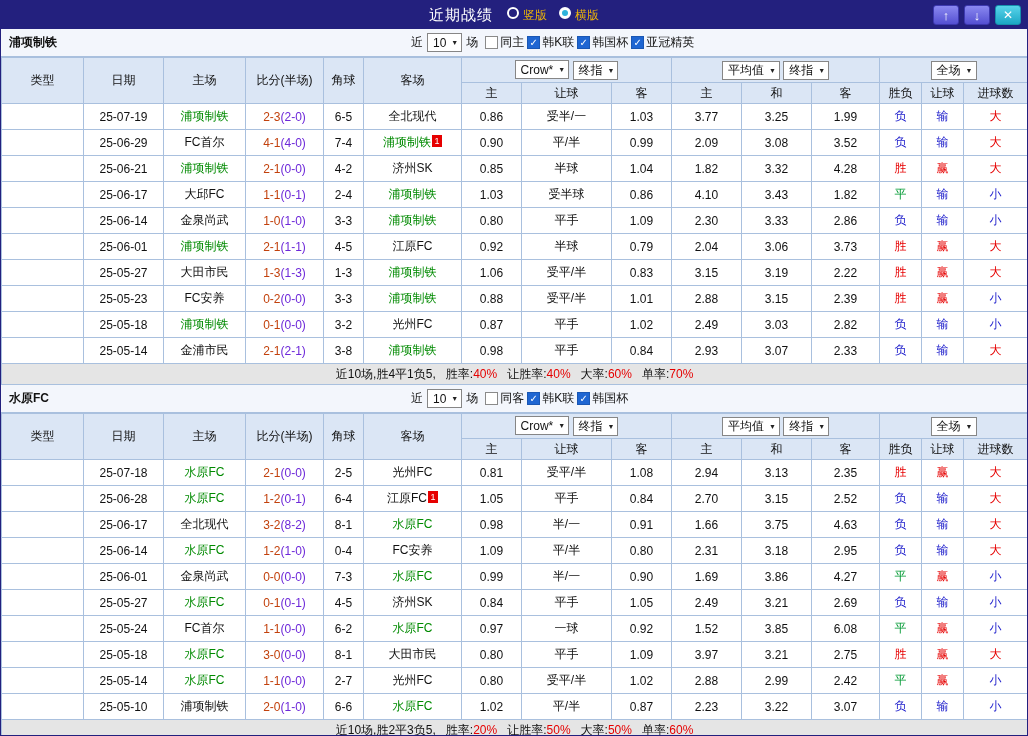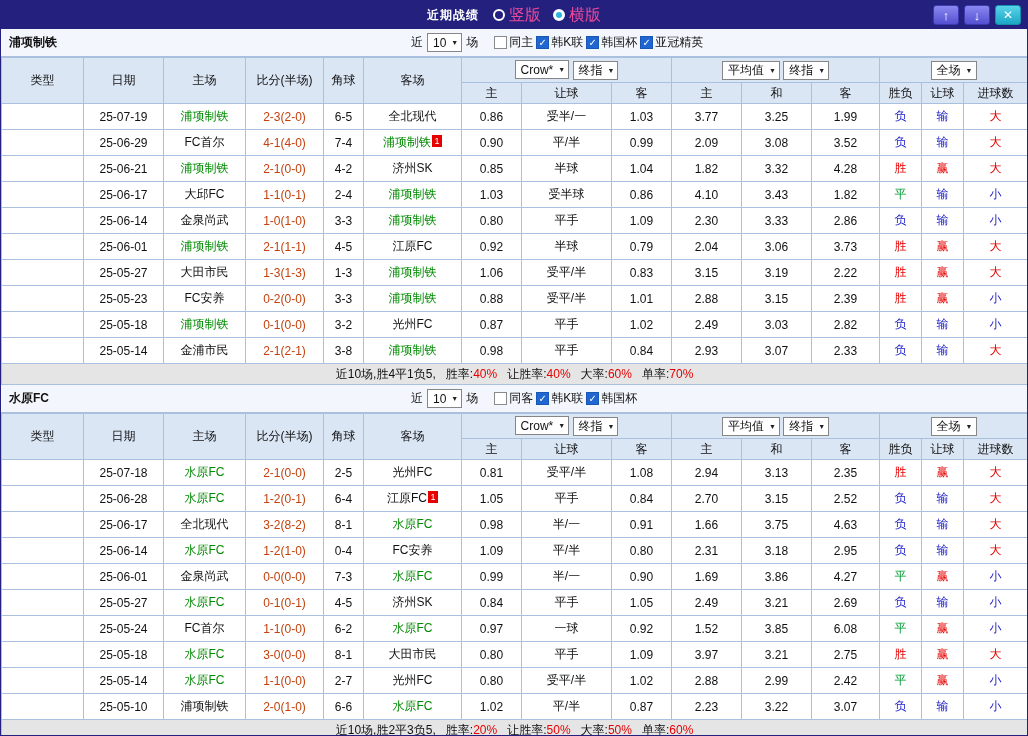--- a/index.html
+++ b/index.html
@@ -1,48 +1,48 @@
 <!DOCTYPE html>
 <html><head>
 <meta charset="utf-8">
 <style>
 *{margin:0;padding:0;box-sizing:border-box}
 body{width:1028px;margin:0;font-family:"Liberation Sans","DejaVu Sans",sans-serif;background:#fff;color:#111}
 .page{width:1028px;height:736px;border:1px solid #23207e;overflow:hidden;background:#fff}
 .topbar{height:28px;background:#23207e;position:relative;display:flex;align-items:center}
 .tb-center{position:absolute;left:0;right:0;display:flex;justify-content:center;align-items:center;gap:14px;color:#fff}
-.tb-title{font-size:12px;font-weight:bold;letter-spacing:1px}
-.radio-opt{display:inline-flex;align-items:center;gap:4px;font-size:16px;color:#ec4899;cursor:pointer}
+.tb-title{font-size:15px;font-weight:normal;letter-spacing:1px}
+.radio-opt{display:inline-flex;align-items:flex-start;gap:4px;font-size:12px;color:#eab308;cursor:pointer}
 .radio{width:12px;height:12px;border:2px solid #fff;border-radius:50%;position:relative;display:inline-block}
 .radio.on{background:#fff}
 .radio.on::after{content:"";position:absolute;inset:1px;border-radius:50%;background:#2db4dc}
 .tb-buttons{position:absolute;right:6px;display:flex;gap:5px}
 .tb-btn{width:26px;height:20px;border-radius:3px;color:#fff;font-size:13px;font-weight:bold;display:flex;align-items:center;justify-content:center;border:1px solid #3d39b0;background:linear-gradient(#8a88f0,#5450d2);cursor:pointer}
 .tb-btn.close{background:linear-gradient(#58d4ea,#1ca7c5);border-color:#1691ad;font-size:12px}
 .filter-row{height:28px;background:#f3f6fc;border-bottom:1px solid #a9c0de;display:flex;align-items:center;font-size:12px}
 .team-heading{width:410px;padding-left:8px;font-weight:bold;font-size:12px}
 .filter-controls{display:flex;align-items:center;gap:4px}
 .sel{display:inline-flex;align-items:center;gap:5px;border:1px solid #868686;background:#fff;height:19px;padding:0 3px 0 5px;font-size:12px;cursor:pointer}
 .arr{font-size:7px;color:#222}
-.cbs{display:inline-flex;align-items:center;margin-left:12px}
+.cbs{display:inline-flex;align-items:center;margin-left:3px}
 .cbx{display:inline-flex;align-items:center;gap:2px;margin-right:3px;cursor:pointer}
 .box{width:13px;height:13px;border:1px solid #8a8a8a;background:#fff;display:inline-flex;align-items:center;justify-content:center;font-size:10px;line-height:1;color:#fff}
 .box.checked{background:#1f66d2;border-color:#1a57b4}
 table.stats{width:1026px;border-collapse:collapse;table-layout:fixed;font-size:12px}
 .stats th,.stats td{border:1px solid #a9c0de;text-align:center;overflow:hidden;white-space:nowrap}
 .stats thead th{background:#dbe6f5;font-weight:normal}
 .hd-top th{height:25px}
 .hd-sub th{height:21px}
 .stats tbody td{height:26px;background:#fff}
 td.lg{color:#fff;font-weight:bold}
 td.lg-blue{background:#1d55c4}
 td.lg-purple{background:#5e2f9f}
 .team.self{color:#008a00}
 .ft{color:#c2410c}
-.ht{color:#c2410c}
+.ht{color:#6d28d9}
 .redcard{display:inline-block;min-width:10px;height:12px;line-height:12px;background:#e60000;color:#fff;font-size:9px;margin-left:1px;vertical-align:text-top;padding:0 1px}
 td.res.red{color:#e60000}
 td.res.green{color:#009933}
 td.res.blue{color:#2020cc}
 td.summary{height:21px;text-align:center;background:#e5e5e5}
 .sum-part{margin:0 5px}
 .sum-val{color:#e60000}
 </style>
 </head>
 <body>

